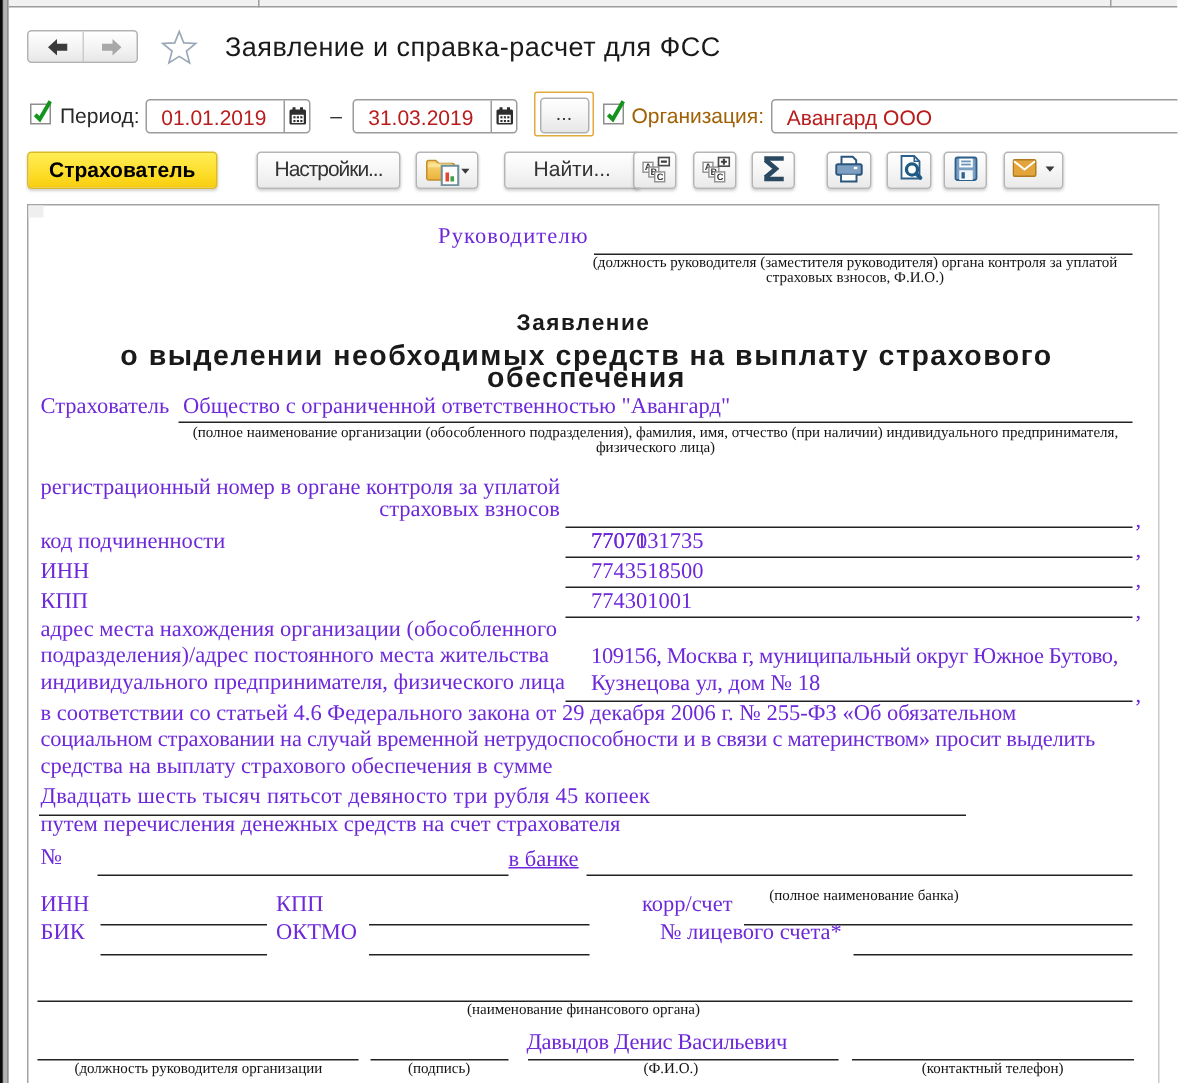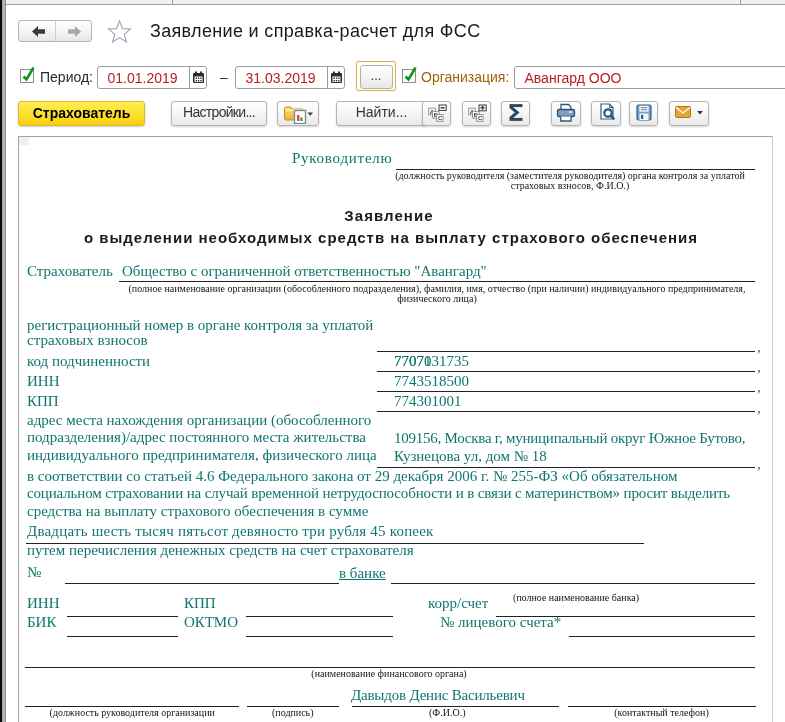--- a/index.html
+++ b/index.html
@@ -1,19 +1,19 @@
 <!DOCTYPE html>
 <html><head>
 <meta charset="utf-8">
 <style>
 * { margin:0; padding:0; box-sizing:border-box; }
 html,body { width:785px; height:722px; overflow:hidden; background:#fff;
   font-family:"Liberation Sans", sans-serif; position:relative; }
 .abs { position:absolute; }
-.t { position:absolute; font:15px/15px "Liberation Serif", serif; white-space:nowrap; color:#0f766e; }
+.t { position:absolute; font:15px/15px "Liberation Serif", serif; white-space:nowrap; color:#6d28d9;text-align:right; }
 .c { position:absolute; font:10px/10.5px "Liberation Serif", serif; white-space:nowrap; color:#141414; text-align:center; }
 .ln { position:absolute; height:1px; background:#222; }
 .btn { position:absolute; top:101px; height:25px; border:1px solid #b5b5b5; border-radius:3px;
   background:linear-gradient(#ffffff, #f5f5f5 55%, #e9e9e9); box-shadow:0 1px 2px rgba(0,0,0,.18);
   color:#333; font-size:14px; text-align:center; line-height:23px; }
 .inp { position:absolute; top:66px; height:23px; border:1px solid #9b9b9b; border-radius:3px; background:#fff; }
 .inp .tx { position:absolute; left:9.5px; top:3px; font-size:14px; color:#b91c1c; line-height:16px; }
 </style>
 </head>
 <body>
@@ -177,21 +177,21 @@
   <path d="M22 5 L28 5 L25 8.5 Z" fill="#3a3a3a"></path>
 </svg>
 
 <div class="abs" style="left:18px;top:136px;width:755px;height:586px;border-left:1px solid #a3a3a3;border-top:1px solid #a3a3a3;border-right:1px solid #c9c9c9;background:#fff;"></div>
 <div class="abs" style="left:19px;top:137px;width:10px;height:8px;background:#efefef;"></div>
 
 <div class="t" style="left:292px;top:150.9px;letter-spacing:0.75px;">Руководителю</div>
 <div class="ln" style="left:396px;top:168.5px;width:359px;"></div>
 <div class="c" style="left:390px;width:360px;top:170.9px;">(должность руководителя (заместителя руководителя) органа контроля за уплатой<br>страховых взносов, Ф.И.О.)</div>
 <div class="abs" style="left:189px;top:207.8px;width:400px;text-align:center;font-weight:bold;font-size:15px;line-height:15px;letter-spacing:1.05px;color:#1a1a1a;">Заявление</div>
-<div class="abs" style="left:41px;top:229.9px;width:700px;text-align:center;font-weight:bold;font-size:15px;line-height:15px;letter-spacing:1px;color:#1a1a1a;">о выделении необходимых средств на выплату страхового обеспечения</div>
+<div class="abs" style="left:41px;top:229.9px;width:700px;text-align:center;font-weight:bold;font-size:19px;line-height:15px;letter-spacing:1px;color:#1a1a1a;">о выделении необходимых средств на выплату страхового обеспечения</div>
 <div class="t" style="left:27px;top:264.4px;">Страхователь</div>
 <div class="t" style="left:122px;top:264.4px;">Общество с ограниченной ответственностью "Авангард"</div>
 <div class="ln" style="left:119px;top:281px;width:636px;"></div>
 <div class="c" style="left:119px;width:636px;top:283.8px;">(полное наименование организации (обособленного подразделения), фамилия, имя, отчество (при наличии) индивидуального предпринимателя,<br>физического лица)</div>
 <div class="t" style="left:27px;top:317.7px;line-height:15.5px;">регистрационный номер в органе контроля за уплатой<br>страховых взносов</div>
 <div class="t" style="left:394px;top:354px;">7707031735</div>
 <div class="ln" style="left:377px;top:350.5px;width:378px;"></div>
 <div class="t" style="left:757px;top:340.4px;">,</div>
 <div class="t" style="left:27px;top:354.2px;">код подчиненности</div>
 <div class="t" style="left:394px;top:354.4px;">77071</div>
@@ -238,13 +238,13 @@
 <div class="ln" style="left:25px;top:667px;width:730px;"></div>
 <div class="c" style="left:209px;width:360px;top:668.6px;">(наименование финансового органа)</div>
 <div class="t" style="left:351px;top:687.9px;letter-spacing:-0.2px;">Давыдов Денис Васильевич</div>
 <div class="ln" style="left:25px;top:706px;width:214px;"></div>
 <div class="ln" style="left:247px;top:706px;width:92px;"></div>
 <div class="ln" style="left:352px;top:706px;width:207px;"></div>
 <div class="ln" style="left:568px;top:706px;width:188px;"></div>
 <div class="c" style="left:49.6px;width:166px;top:708.1px;text-align:left;">(должность руководителя организации</div>
 <div class="c" style="left:272px;width:42px;top:708.1px;text-align:left;">(подпись)</div>
 <div class="c" style="left:429px;width:37px;top:708.1px;text-align:left;">(Ф.И.О.)</div>
-<div class="c" style="left:614px;width:95px;top:708.1px;text-align:center;">(контактный телефон)</div>
+<div class="c" style="left:614px;width:95px;top:708.1px;text-align:right;">(контактный телефон)</div>
 
 </body></html>

